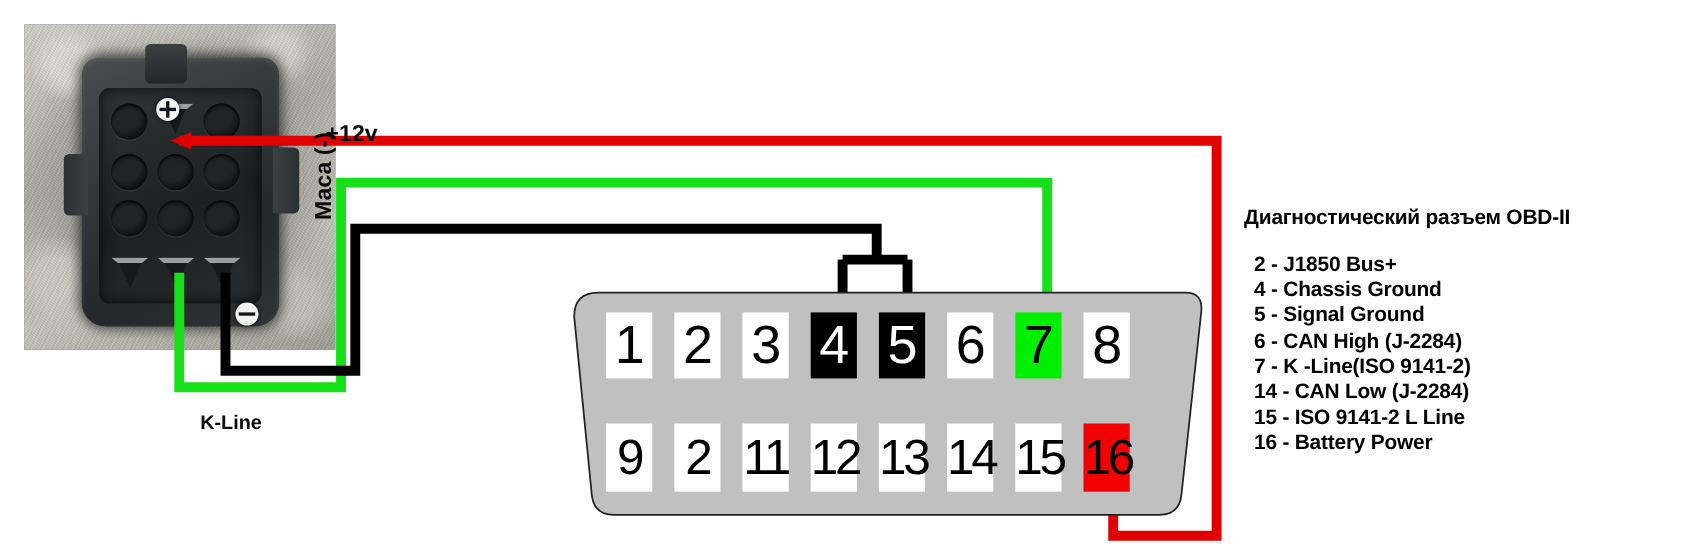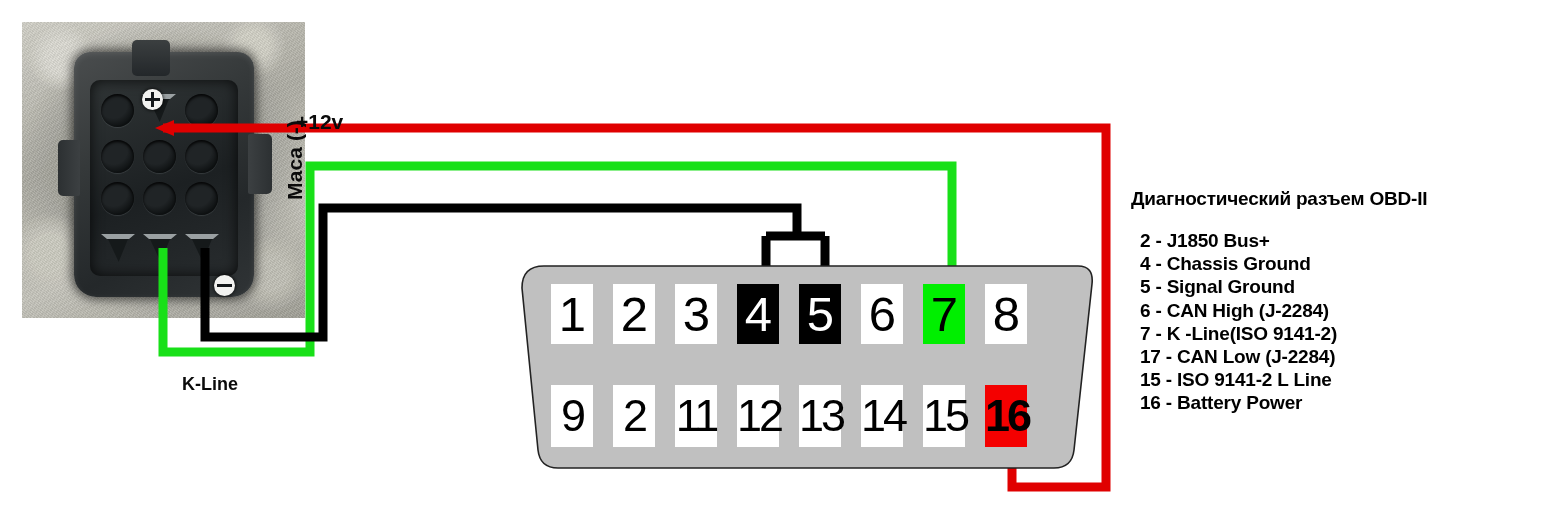--- a/index.html
+++ b/index.html
@@ -158,21 +158,21 @@
     font-family:"Liberation Sans", sans-serif;
   }
   #row-bottom .pin{
     height:62px;
     line-height:62px;
     font-size:45px;
     letter-spacing:-3px;
   }
   .pin.black{ background:#000000; color:#ffffff; }
   .pin.green{ background:#00ef00; color:#000000; }
-  .pin.red  { background:#f40000; color:#000000;font-weight:bold; }
+  .pin.red  { background:#f40000; color:#000000; }
 
   
   #legend{
     position:absolute;
     left:1131px; top:188px;
     color:#000000;
   }
   #legend-title{
     font-size:19px;
     font-weight:700;
@@ -285,18 +285,18 @@
     </div>
   </div>
 
   <div id="legend">
     <div id="legend-title">Диагностический разъем OBD-II</div>
     <div class="legend-row">2 - J1850 Bus+</div>
     <div class="legend-row">4 - Chassis Ground</div>
     <div class="legend-row">5 - Signal Ground</div>
     <div class="legend-row">6 - CAN High (J-2284)</div>
     <div class="legend-row">7 -  K -Line(ISO 9141-2)</div>
-    <div class="legend-row">17 - CAN Low (J-2284)</div>
+    <div class="legend-row">14 - CAN Low (J-2284)</div>
     <div class="legend-row">15 - ISO 9141-2 L Line</div>
     <div class="legend-row">16 - Battery Power</div>
   </div>
 
 </div>
 
 </body></html>

